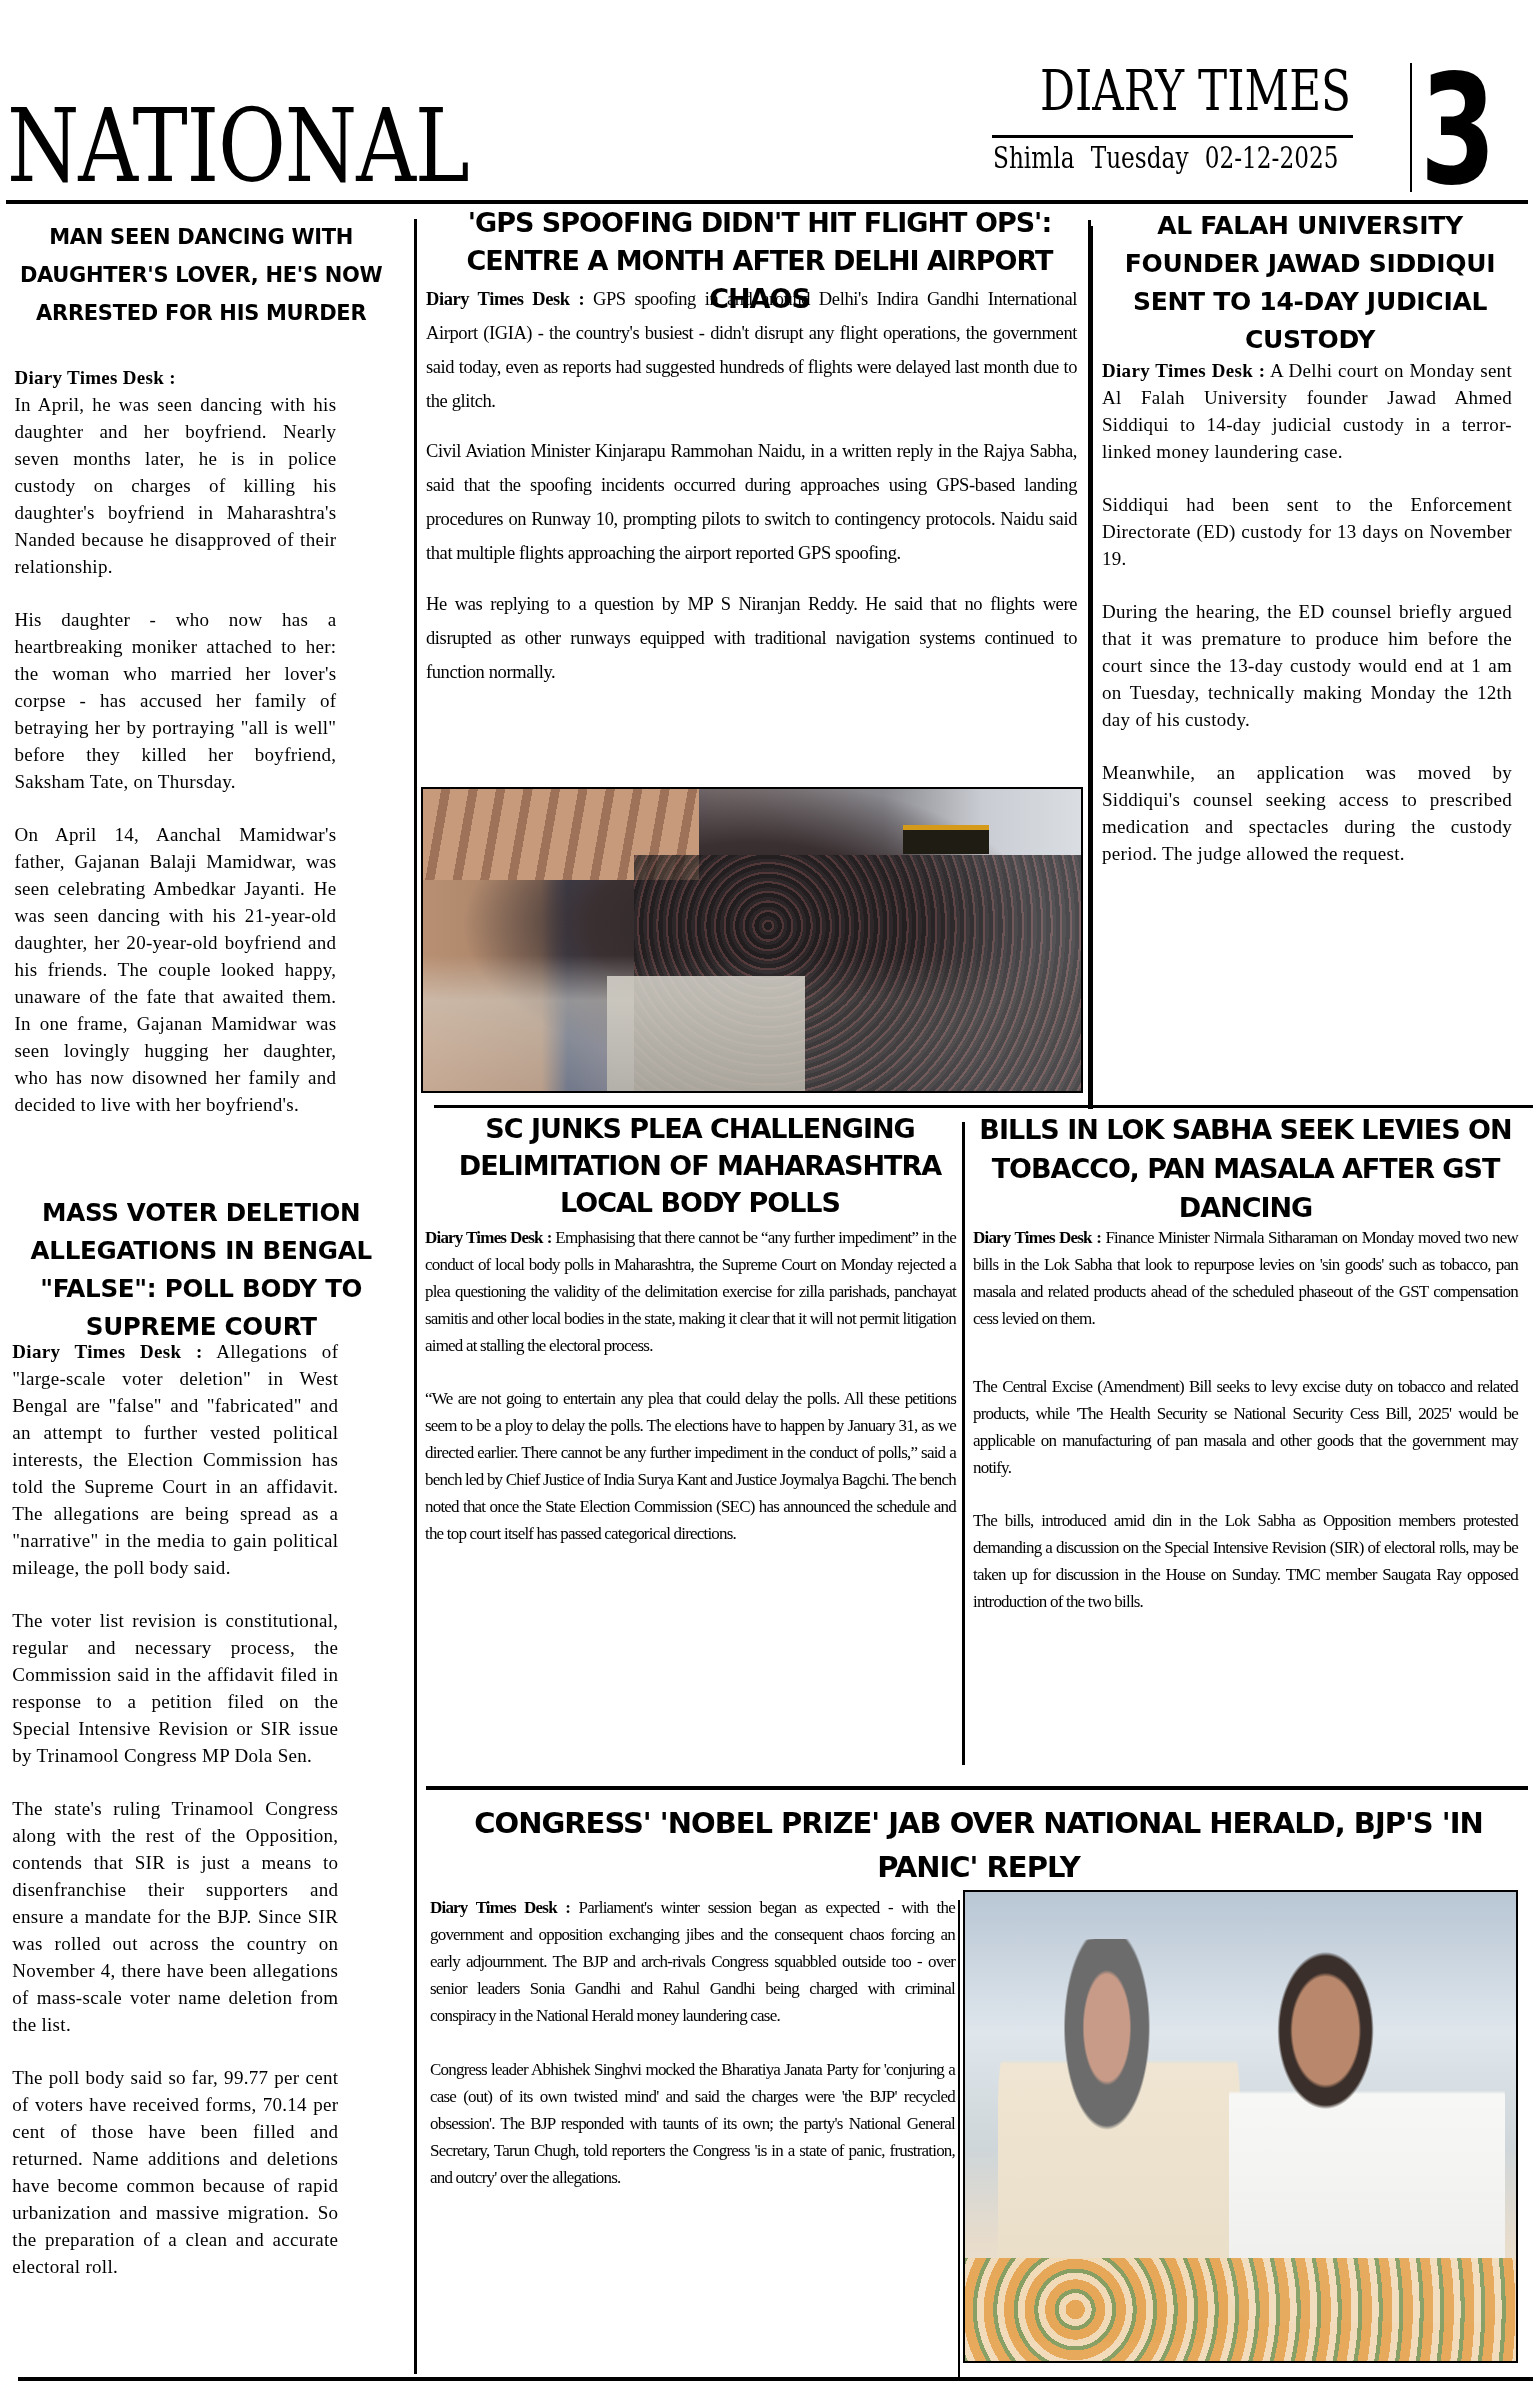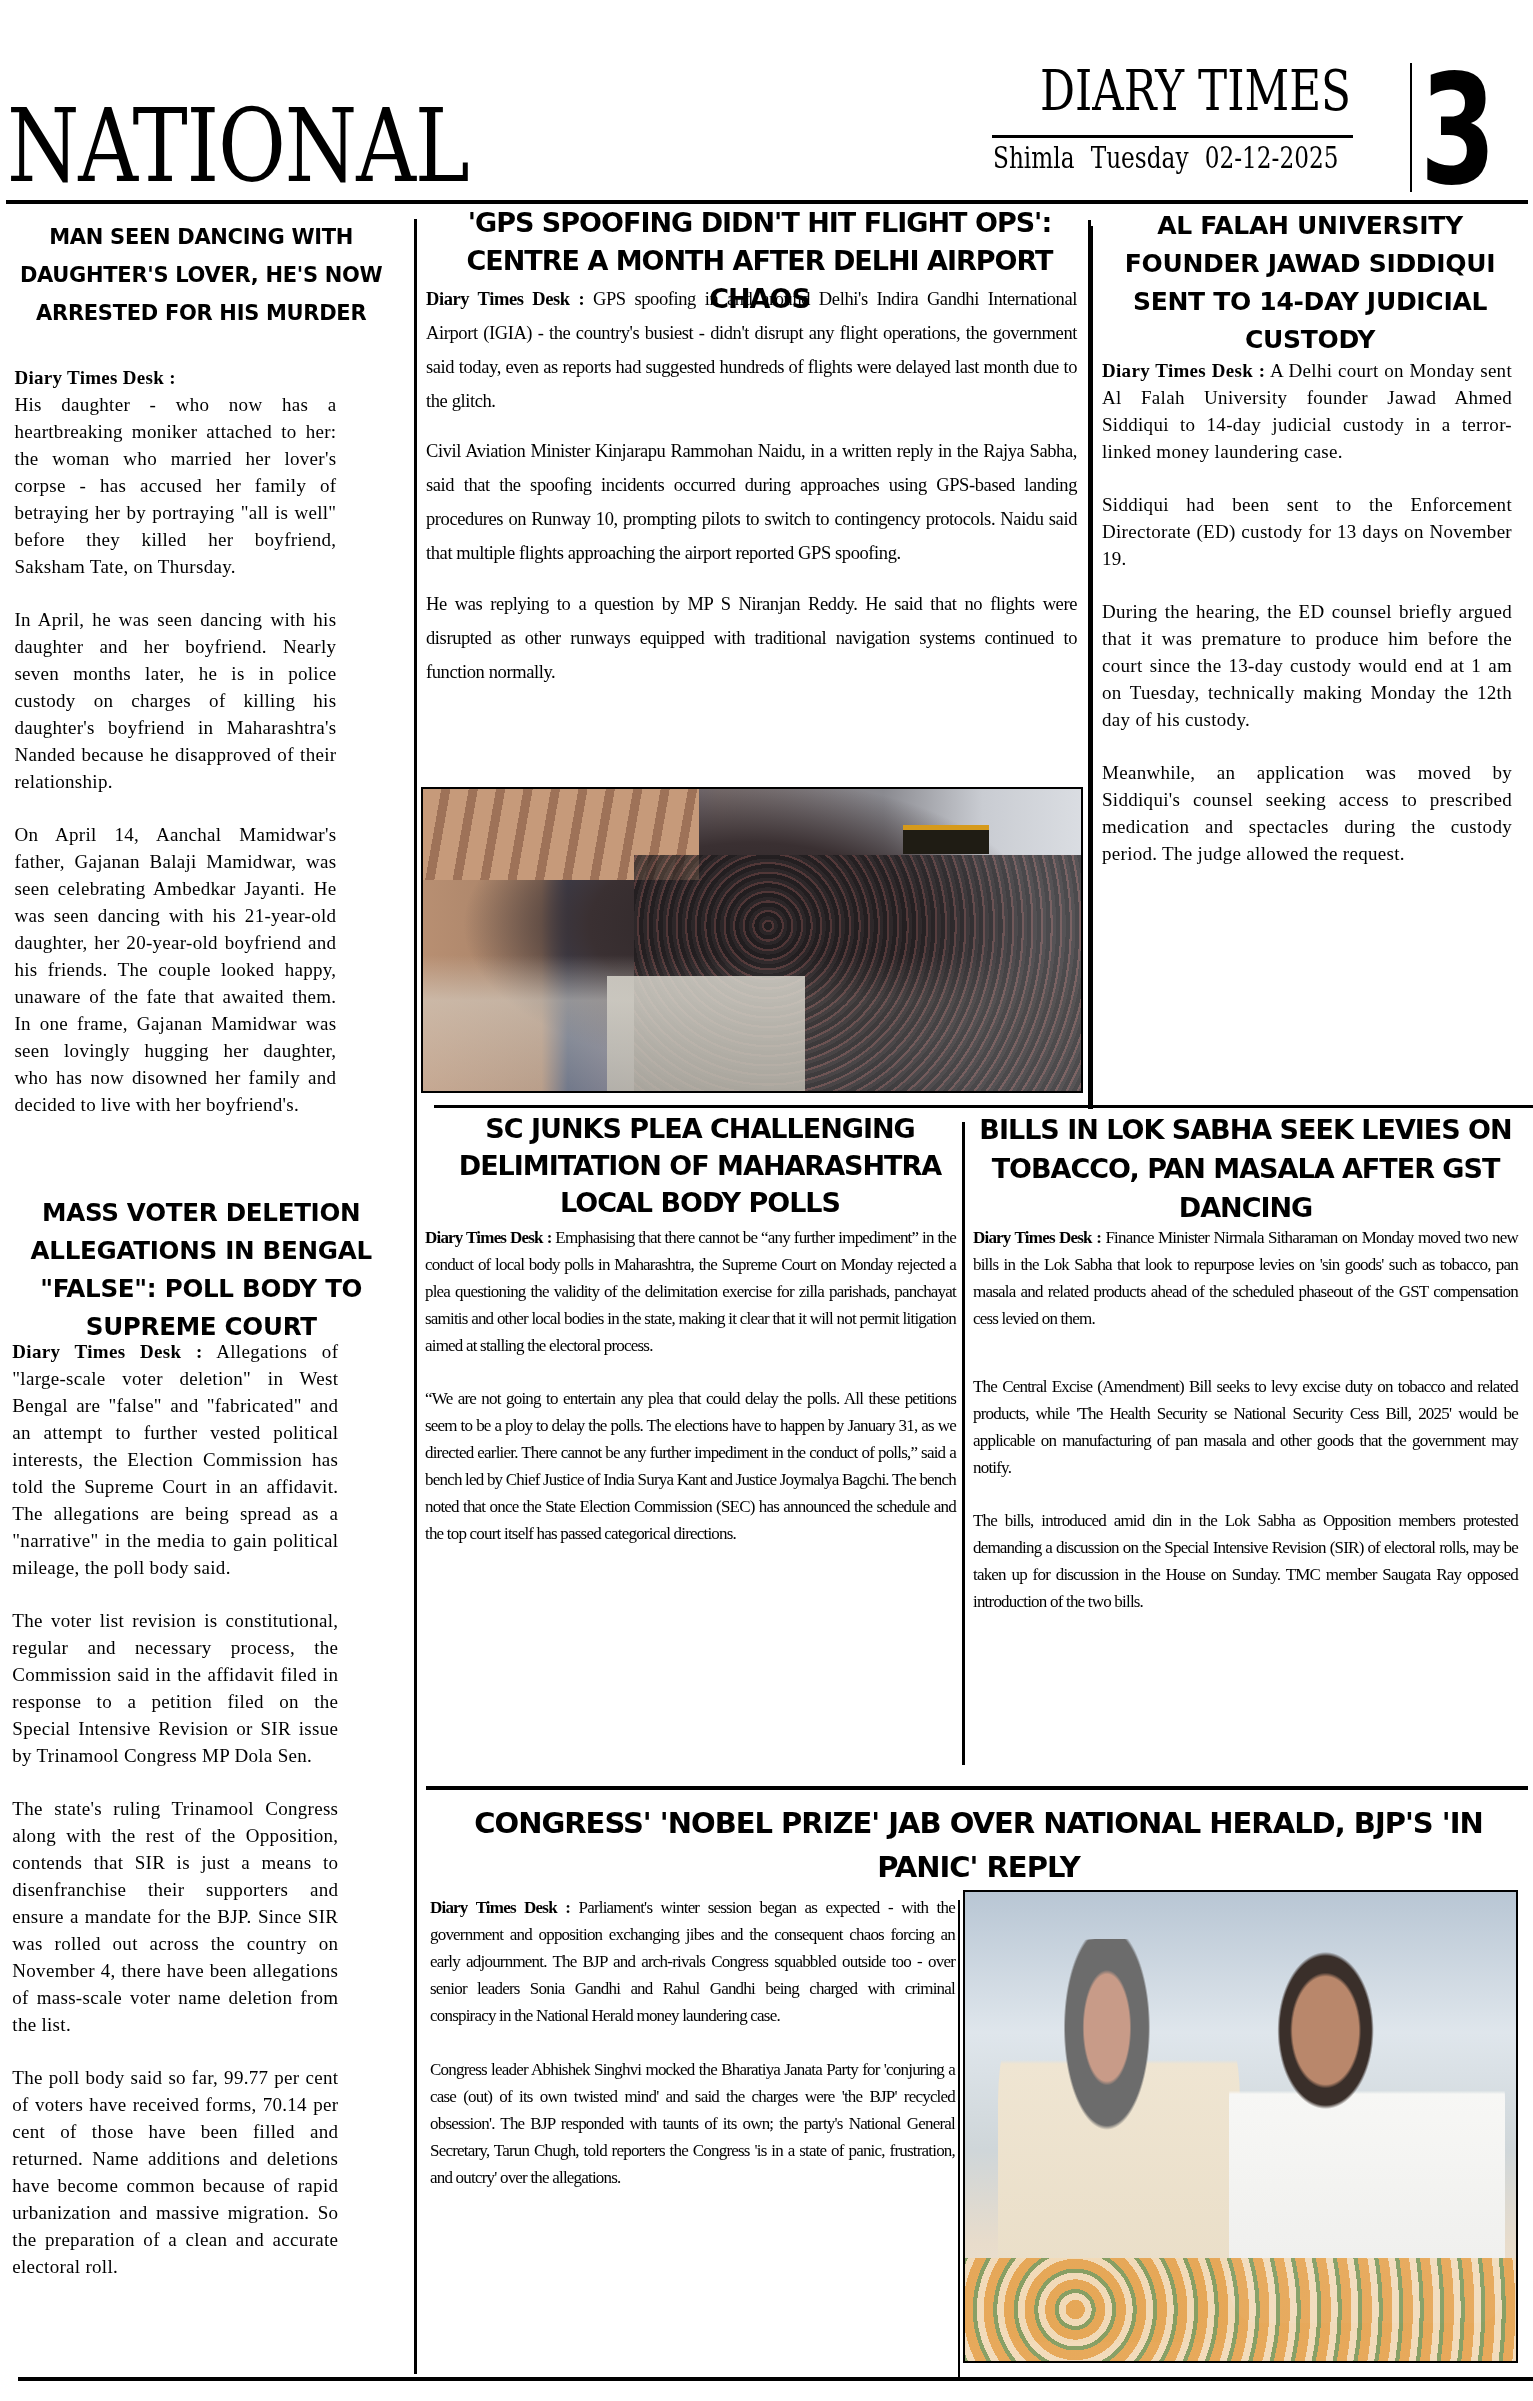--- a/index.html
+++ b/index.html
@@ -51,22 +51,22 @@
 <div class="rule" style="left:1088px;top:220px;width:3.4px;height:889px;"></div>
 <div class="rule" style="left:434px;top:1105px;width:1099px;height:3.4px;"></div>
 <div class="rule" style="left:962px;top:1122px;width:2.7px;height:643px;"></div>
 <div class="rule" style="left:426px;top:1786px;width:1102px;height:4.1px;"></div>
 <div class="rule" style="left:958px;top:1900px;width:2.1px;height:479px;"></div>
 <div class="rule" style="left:18px;top:2377px;width:1515px;height:4.1px;"></div>
 
 <div class="headline hl-wide" style="left:13.7px;top:218px;width:375px;font-size:21px;line-height:38px;">MAN SEEN DANCING WITH DAUGHTER'S LOVER, HE'S NOW ARRESTED FOR HIS MURDER</div>
 <div class="body b1" style="left:14.4px;top:364px;width:322px;">
   <div class="desk">Diary Times Desk :</div>
+  <p>In April, he was seen dancing with his daughter and her boyfriend. Nearly seven months later, he is in police custody on charges of killing his daughter's boyfriend in Maharashtra's Nanded because he disapproved of their relationship.</p>
   <p>His daughter - who now has a heartbreaking moniker attached to her: the woman who married her lover's corpse - has accused her family of betraying her by portraying "all is well" before they killed her boyfriend, Saksham Tate, on Thursday.</p>
-  <p>In April, he was seen dancing with his daughter and her boyfriend. Nearly seven months later, he is in police custody on charges of killing his daughter's boyfriend in Maharashtra's Nanded because he disapproved of their relationship.</p>
   <p>On April 14, Aanchal Mamidwar's father, Gajanan Balaji Mamidwar, was seen celebrating Ambedkar Jayanti. He was seen dancing with his 21-year-old daughter, her 20-year-old boyfriend and his friends. The couple looked happy, unaware of the fate that awaited them. In one frame, Gajanan Mamidwar was seen lovingly hugging her daughter, who has now disowned her family and decided to live with her boyfriend's.</p>
 </div>
 
 <div class="headline hl-wide" style="left:13.7px;top:1194px;width:375px;font-size:24.6px;line-height:38px;">MASS VOTER DELETION ALLEGATIONS IN BENGAL "FALSE": POLL BODY TO SUPREME COURT</div>
 <div class="body b1" style="left:12.3px;top:1338px;width:326px;">
   <p><span class="desk">Diary Times Desk :</span><span> Allegations of "large-scale voter deletion" in West Bengal are "false" and "fabricated" and an attempt to further vested political interests, the Election Commission has told the Supreme Court in an affidavit. The allegations are being spread as a "narrative" in the media to gain political mileage, the poll body said.</span></p>
   <p>The voter list revision is constitutional, regular and necessary process, the Commission said in the affidavit filed in response to a petition filed on the Special Intensive Revision or SIR issue by Trinamool Congress MP Dola Sen.</p>
   <p>The state's ruling Trinamool Congress along with the rest of the Opposition, contends that SIR is just a means to disenfranchise their supporters and ensure a mandate for the BJP. Since SIR was rolled out across the country on November 4, there have been allegations of mass-scale voter name deletion from the list.</p>
   <p>The poll body said so far, 99.77 per cent of voters have received forms, 70.14 per cent of those have been filled and returned. Name additions and deletions have become common because of rapid urbanization and massive migration. So the preparation of a clean and accurate electoral roll.</p>
 </div>

